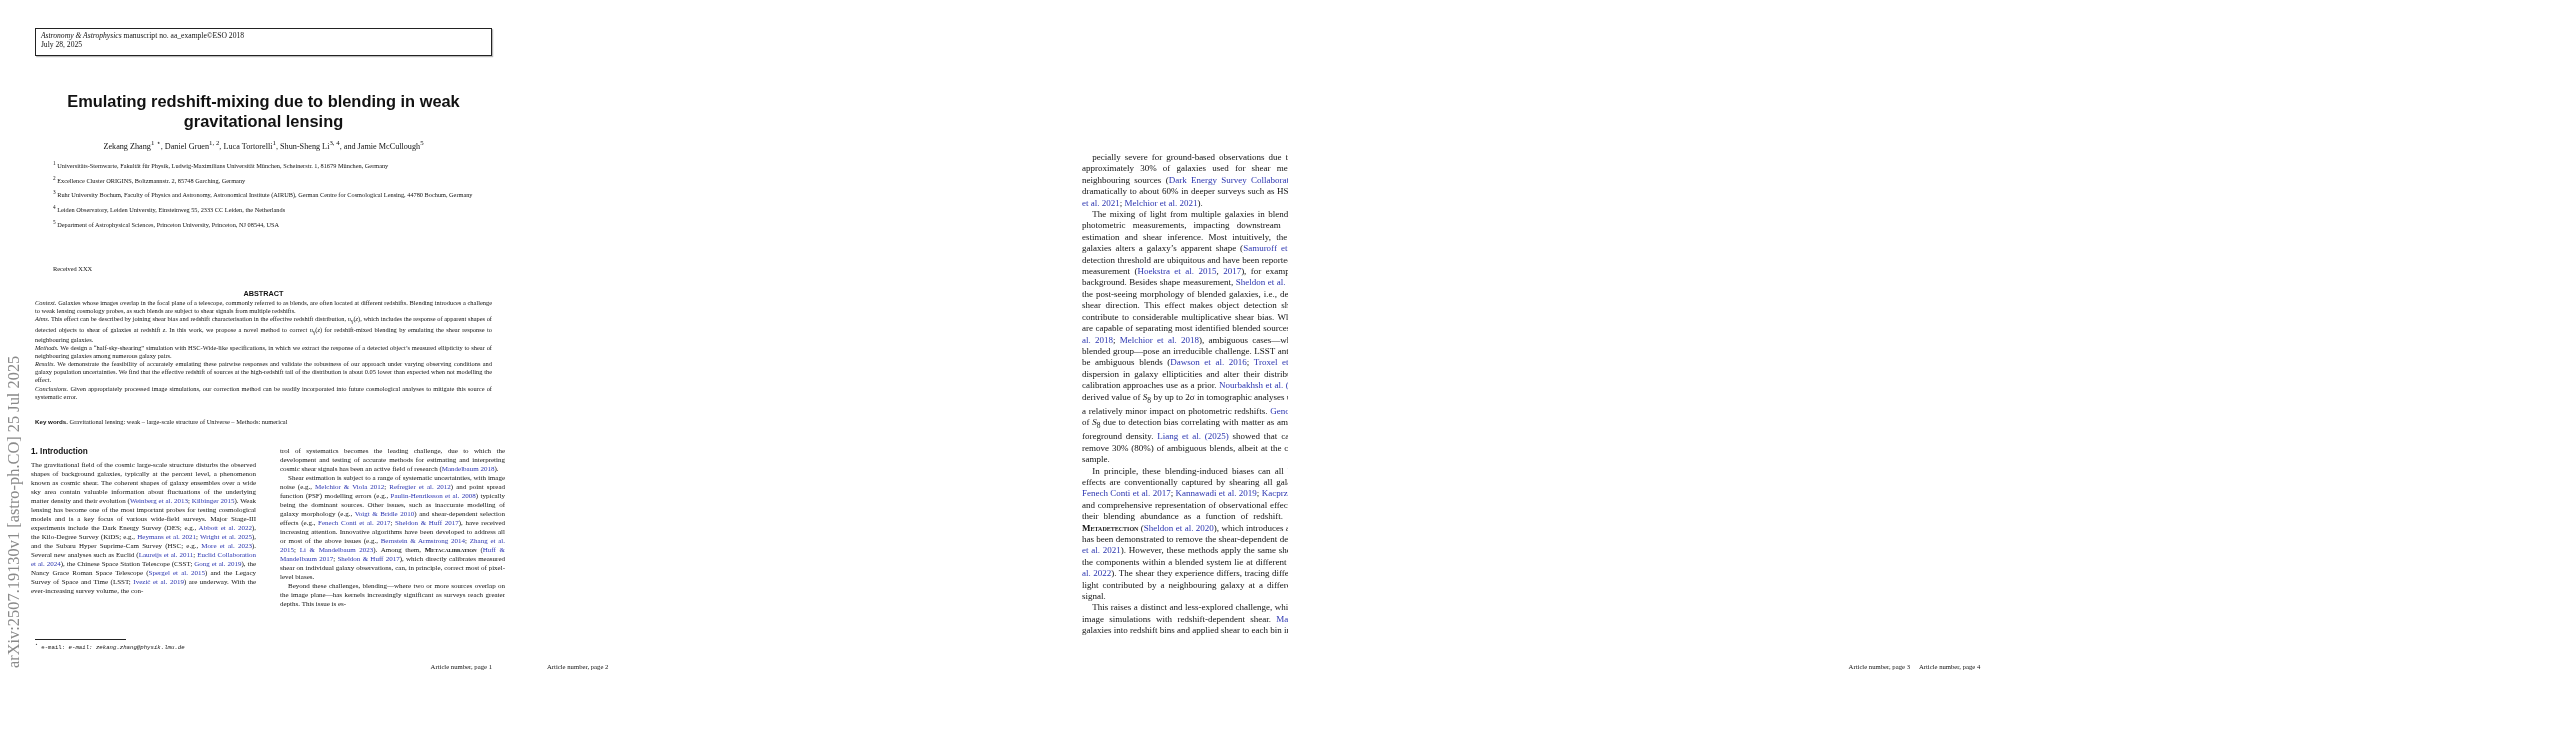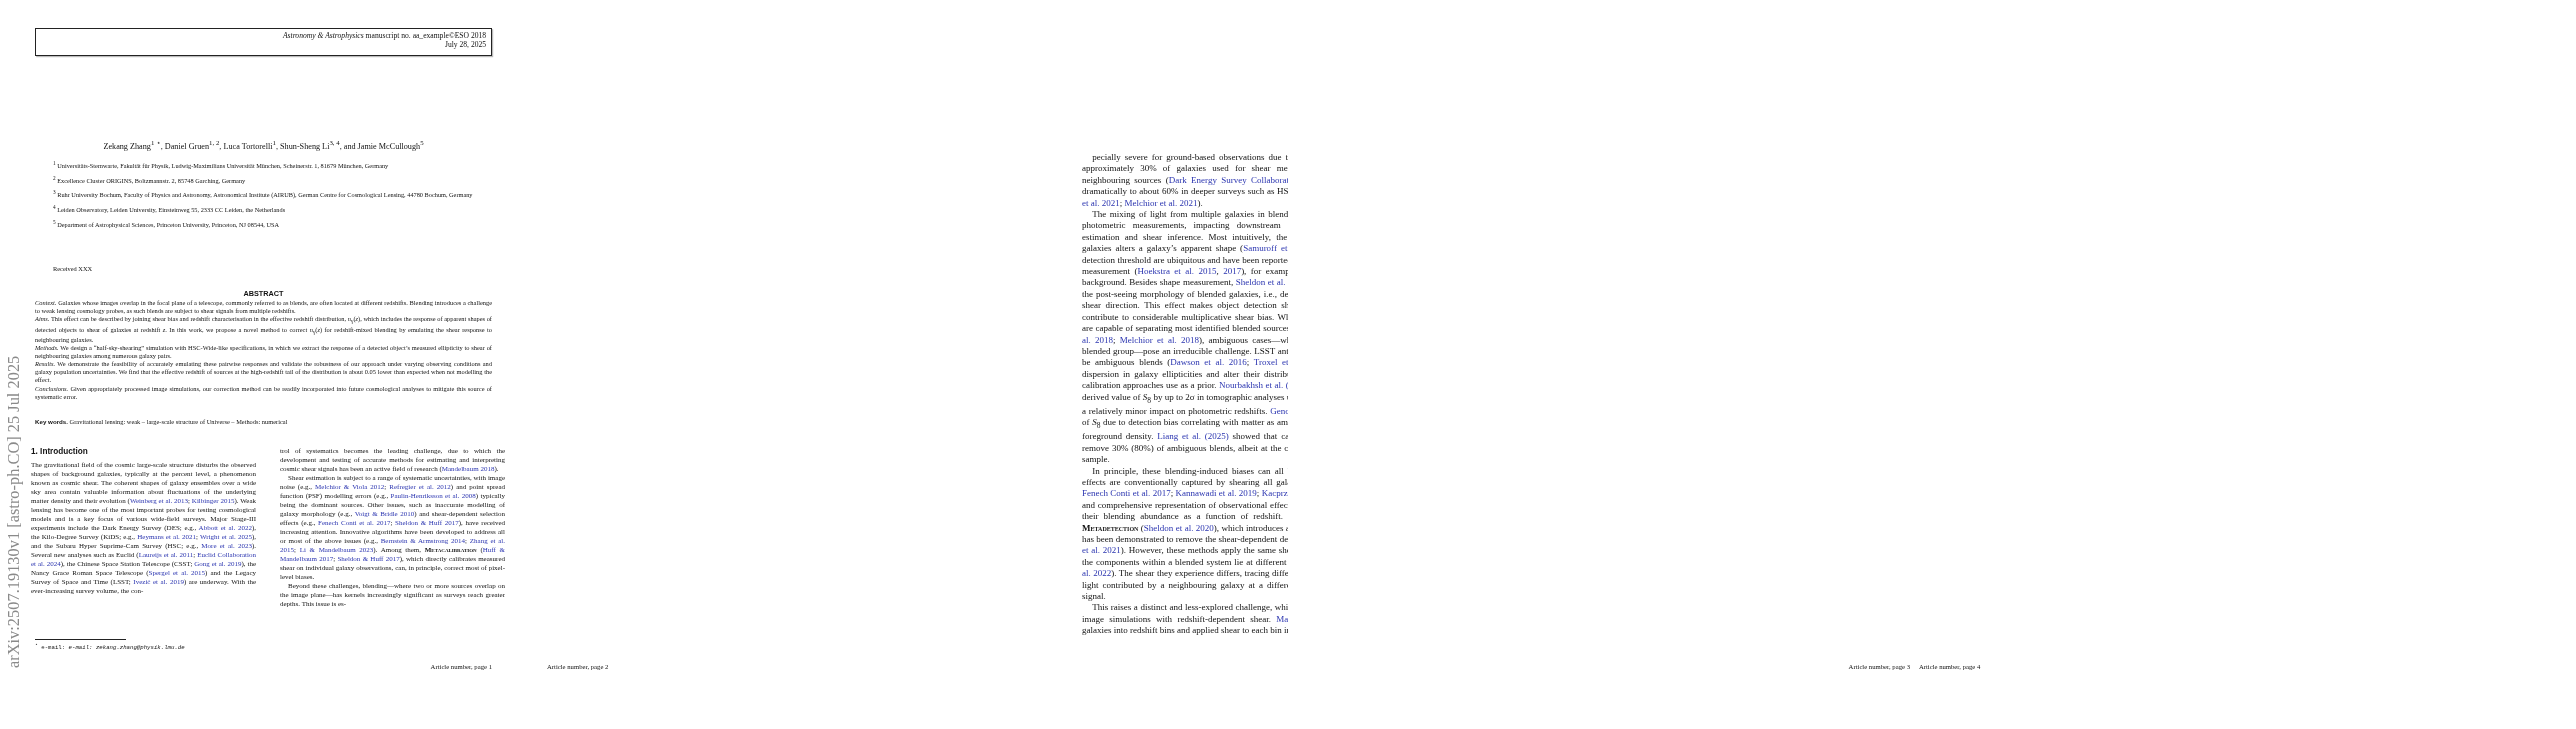--- a/index.html
+++ b/index.html
@@ -8,21 +8,21 @@
   .abs{position:absolute;}
   .just{text-align:justify;}
   .cite{color:#2b35b0;}
   .sc{font-variant:small-caps;font-weight:bold;}
   .page{position:absolute;top:0;height:729px;background:#fff;}
   
   #arxiv-stamp{left:3.6px;top:73px;width:24px;height:595px;color:#8a8a8a;
     font-size:16.4px;white-space:nowrap;transform:rotate(-90deg) translateX(-595px);transform-origin:0 0;}
   #p1-headerbox{left:35px;top:28px;width:457px;height:28px;border:0.9px solid #222;
     box-shadow:1.2px 1.2px 0 #bbb;font-size:7.6px;padding:2.4px 4.9px;box-sizing:border-box;}
-  #p1-headerbox .row{display:flex;justify-content:flex-end;}
+  #p1-headerbox .row{display:flex;justify-content:flex-start;}
   #p1-title{left:35px;top:91px;width:457px;text-align:center;
     font-family:"Liberation Sans","DejaVu Sans",sans-serif;font-weight:bold;font-size:16.4px;line-height:20px;}
   #p1-authors{left:35px;top:139px;width:457px;text-align:center;font-size:8.2px;}
   #p1-affils{left:53px;top:159px;width:425px;font-size:6.3px;line-height:8px;}
   #p1-affils .aff{margin-bottom:3.6px;}
   #p1-received{left:53px;top:265px;width:425px;font-size:6.4px;}
   #p1-abslabel{left:35px;top:289px;width:457px;text-align:center;
     font-family:"Liberation Sans","DejaVu Sans",sans-serif;font-weight:bold;font-size:7.3px;}
   #p1-abstract{left:35px;top:299px;width:457px;font-size:6.4px;line-height:8.1px;}
   #p1-keywords{left:35px;top:418px;width:457px;font-size:6.4px;}
@@ -54,20 +54,21 @@
   <div class="abs" id="p1-headerbox">
     <div class="row">
       <span><i>Astronomy </i><i>&amp;</i><i> Astrophysics</i> manuscript no. aa_example</span>
       <span>©ESO 2018</span>
     </div>
     <div class="row">
       <span>July 28, 2025</span>
     </div>
   </div>
 
+  <div class="abs" id="p1-title">Emulating redshift-mixing due to blending in weak gravitational lensing</div>
   <div class="abs" id="p1-authors">Zekang Zhang<sup>1</sup> <sup>⋆</sup>, Daniel Gruen<sup>1, 2</sup>, Luca Tortorelli<sup>1</sup>, Shun-Sheng Li<sup>3, 4</sup>, and Jamie McCullough<sup>5</sup></div>
 
   <div class="abs" id="p1-affils">
     <div class="aff"><sup>1</sup>  Universitäts-Sternwarte, Fakultät für Physik, Ludwig-Maximilians Universität München, Scheinerstr. 1, 81679 München, Germany</div>
     <div class="aff"><sup>2</sup>  Excellence Cluster ORIGINS, Boltzmannstr. 2, 85748 Garching, Germany</div>
     <div class="aff"><sup>3</sup>  Ruhr University Bochum, Faculty of Physics and Astronomy, Astronomical Institute (AIRUB), German Centre for Cosmological Lensing, 44780 Bochum, Germany</div>
     <div class="aff"><sup>4</sup>  Leiden Observatory, Leiden University, Einsteinweg 55, 2333 CC Leiden, the Netherlands</div>
     <div class="aff"><sup>5</sup>  Department of Astrophysical Sciences, Princeton University, Princeton, NJ 08544, USA</div>
   </div>
 

